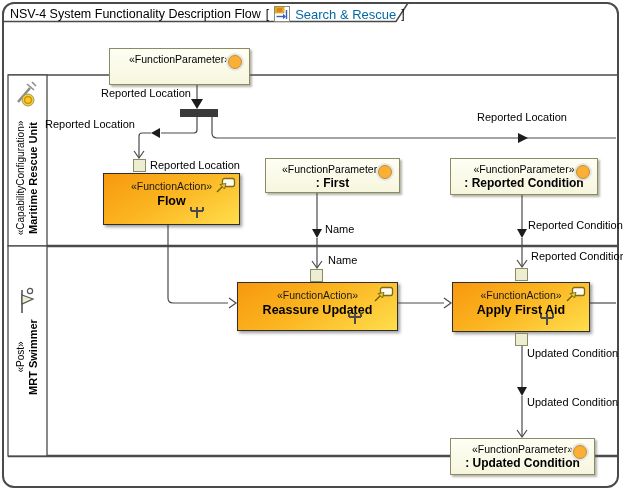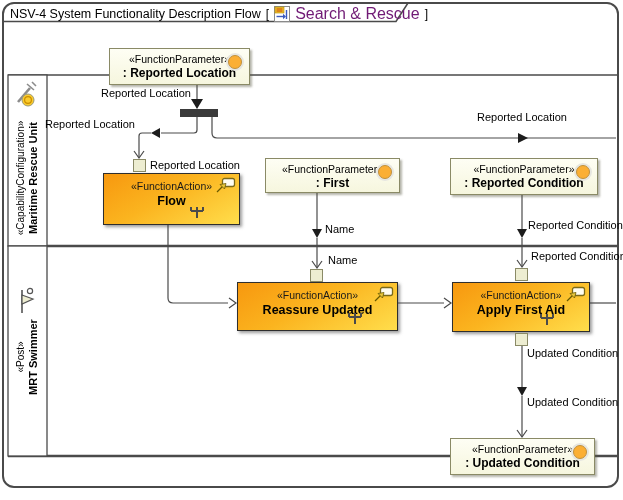--- a/index.html
+++ b/index.html
@@ -5,21 +5,21 @@
   html,body{margin:0;padding:0;background:#fff;}
   .stage{position:relative;width:623px;height:500px;background:#fff;
          font-family:"Liberation Sans",sans-serif;overflow:hidden;}
   .abs{position:absolute;}
 
   
   .title-bar{position:absolute;left:10px;top:5px;height:18px;display:flex;
              align-items:center;gap:5px;white-space:nowrap;z-index:5;}
   .title-main{font-size:12.5px;font-weight:normal;color:#000;}
   .title-bracket{font-size:12px;color:#000;}
-  .title-context{font-size:16px;color:#701a75;}
+  .title-context{font-size:13px;color:#0369a1;}
 
   
   .lane-label{position:absolute;transform:rotate(-90deg);display:flex;
               flex-direction:column;align-items:center;justify-content:center;
               white-space:nowrap;z-index:4;}
   .lane-stereo{font-size:10px;color:#000;line-height:12px;}
   .lane-name{font-size:11px;font-weight:bold;color:#000;line-height:13px;}
   .lane-icon{position:absolute;z-index:4;}
 
   
@@ -151,21 +151,20 @@
     <circle cx="14" cy="4" r="2.6" fill="#ffffff" stroke="#555555" stroke-width="1.2"></circle>
     <polygon points="6,8 17,12 6,17" fill="#EDEDD1" stroke="#555555" stroke-width="1.2"></polygon>
   </svg>
   <div class="lane-label" style="width:130px;height:34px;left:-38px;top:340px">
     <span class="lane-stereo">«Post»</span>
     <span class="lane-name">MRT Swimmer</span>
   </div>
 
   <div class="param" style="left:109px;top:48px;width:141px;height:37px">
     <span class="stereo">«FunctionParameter»</span>
-    <span class="pname">: Reported Location</span>
     <span class="coin"></span>
   </div>
 
   <div class="param" style="left:265px;top:158px;width:135px;height:35px">
     <span class="stereo">«FunctionParameter»</span>
     <span class="pname">: First</span>
     <span class="coin"></span>
   </div>
 
   <div class="param" style="left:450px;top:158px;width:148px;height:37px">

